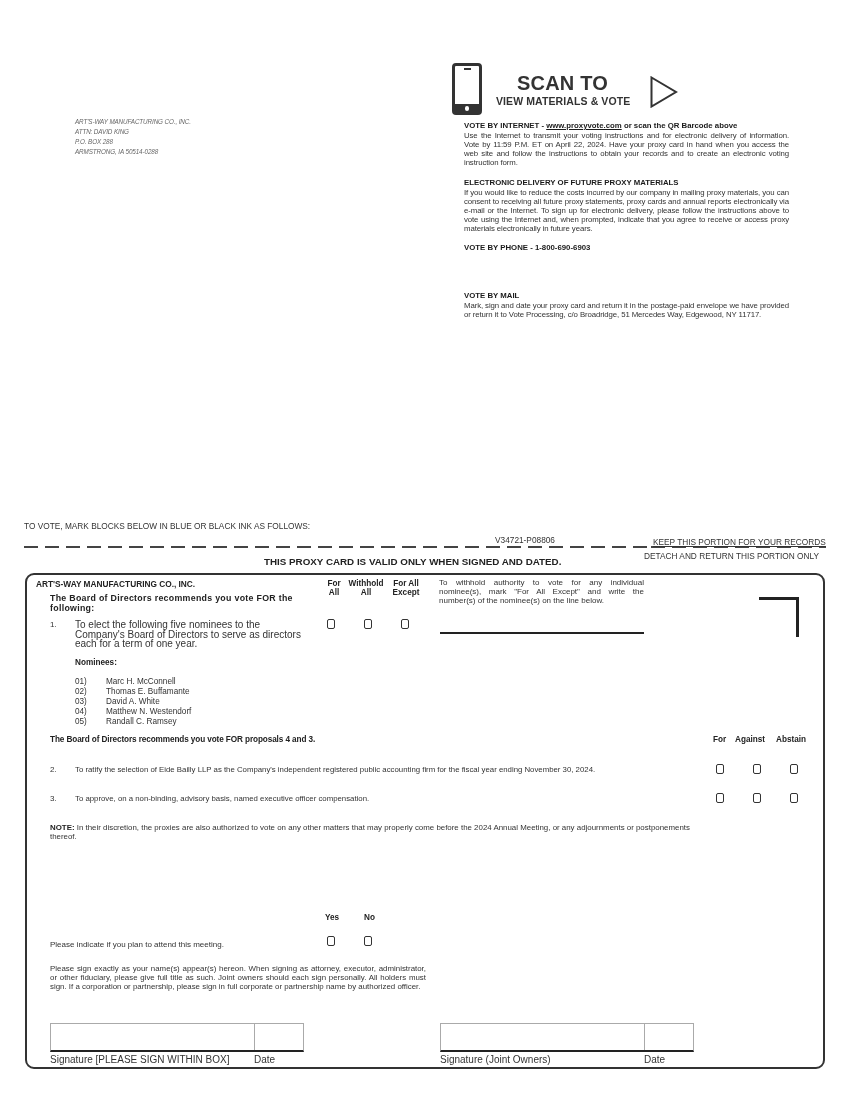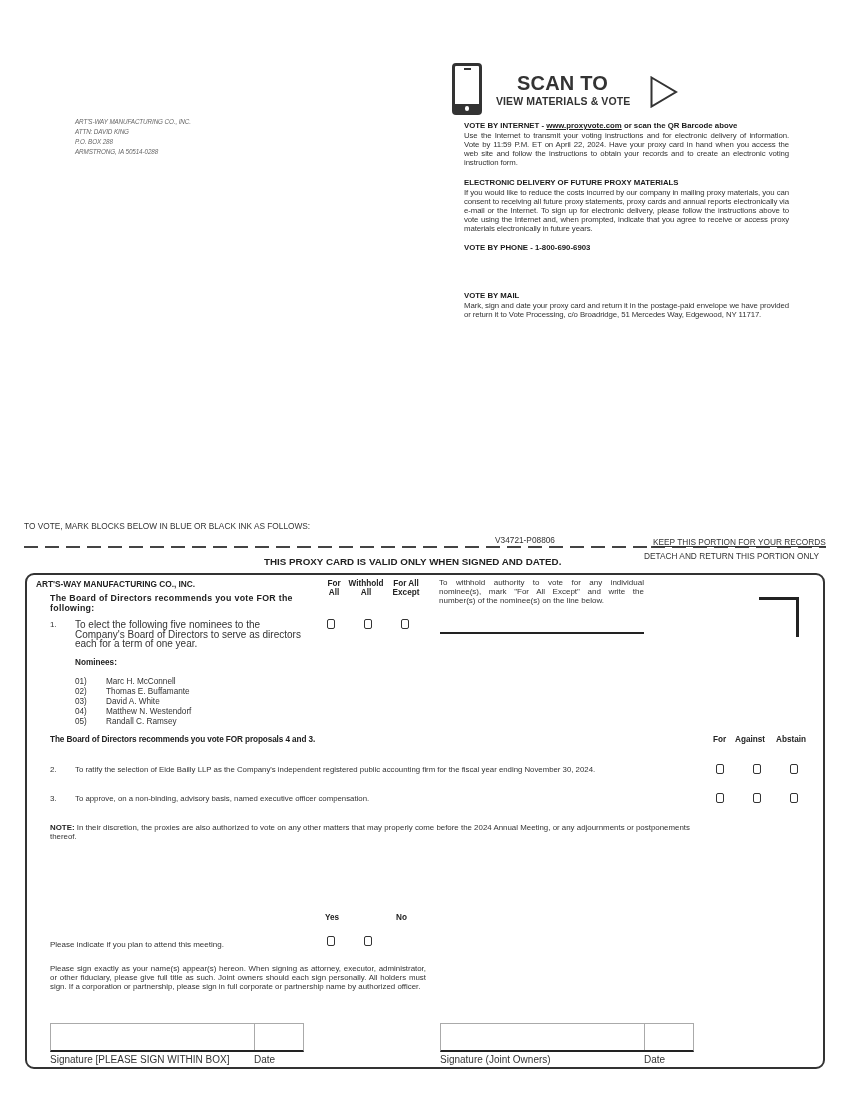--- a/index.html
+++ b/index.html
@@ -157,21 +157,21 @@
 
 <div class="abs num" style="left:50px;top:794px;">3.</div>
 <div class="abs itemtext" style="left:75px;top:794px;width:640px;font-size:7.8px;">To approve, on a non-binding, advisory basis, named executive officer compensation.</div>
 <div class="abs checkbox" style="left:716px;top:793px;"></div>
 <div class="abs checkbox" style="left:753px;top:793px;"></div>
 <div class="abs checkbox" style="left:790px;top:793px;"></div>
 
 <div class="abs note"><b>NOTE:</b><span> In their discretion, the proxies are also authorized to vote on any other matters that may properly come before the 2024 Annual Meeting, or any adjournments or postponements thereof.</span></div>
 
 <div class="abs colhead" style="left:325px;top:913px;">Yes</div>
-<div class="abs colhead" style="left:364px;top:913px;margin-left:32px;">No</div>
+<div class="abs colhead" style="left:364px;top:913px;">No</div>
 <div class="abs attend">Please indicate if you plan to attend this meeting.</div>
 <div class="abs checkbox" style="left:327px;top:936px;"></div>
 <div class="abs checkbox" style="left:364px;top:936px;"></div>
 
 <div class="abs signtext">Please sign exactly as your name(s) appear(s) hereon. When signing as attorney, executor, administrator, or other fiduciary, please give full title as such. Joint owners should each sign personally. All holders must sign. If a corporation or partnership, please sign in full corporate or partnership name by authorized officer.</div>
 
 <div class="abs sigbox" style="left:50px;top:1023px;width:254px;">
   <div class="divider" style="left:203px;"></div>
 </div>
 <div class="abs siglabel" style="left:50px;top:1054px;">Signature [PLEASE SIGN WITHIN BOX]</div>

